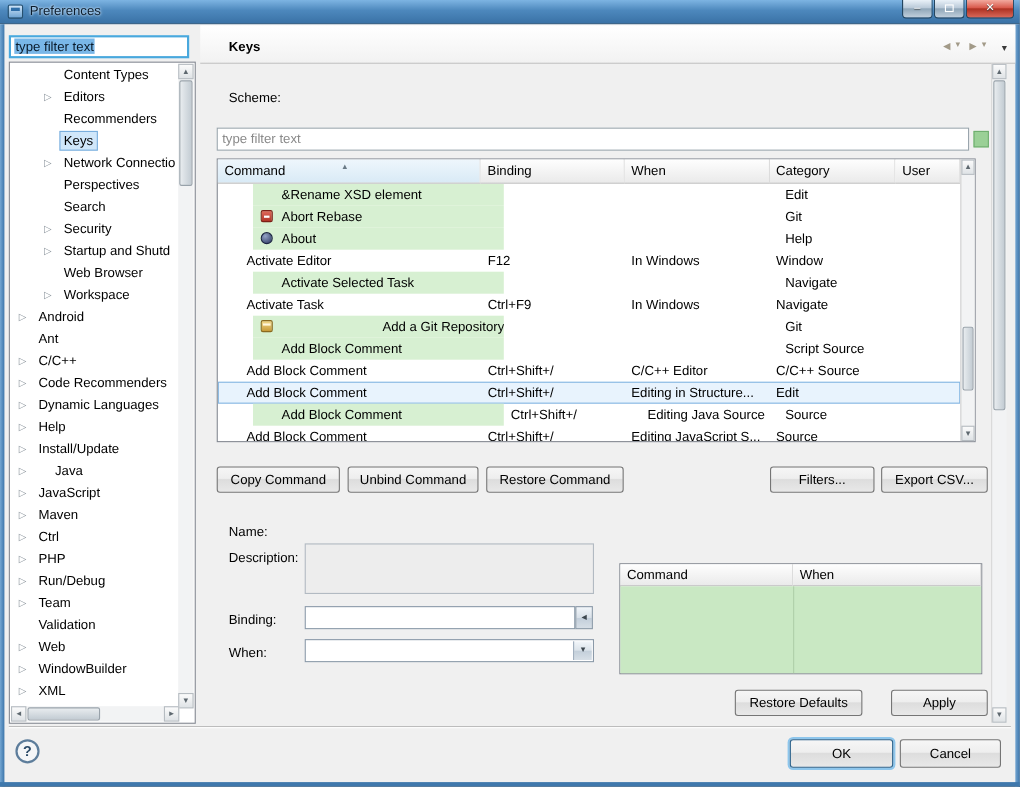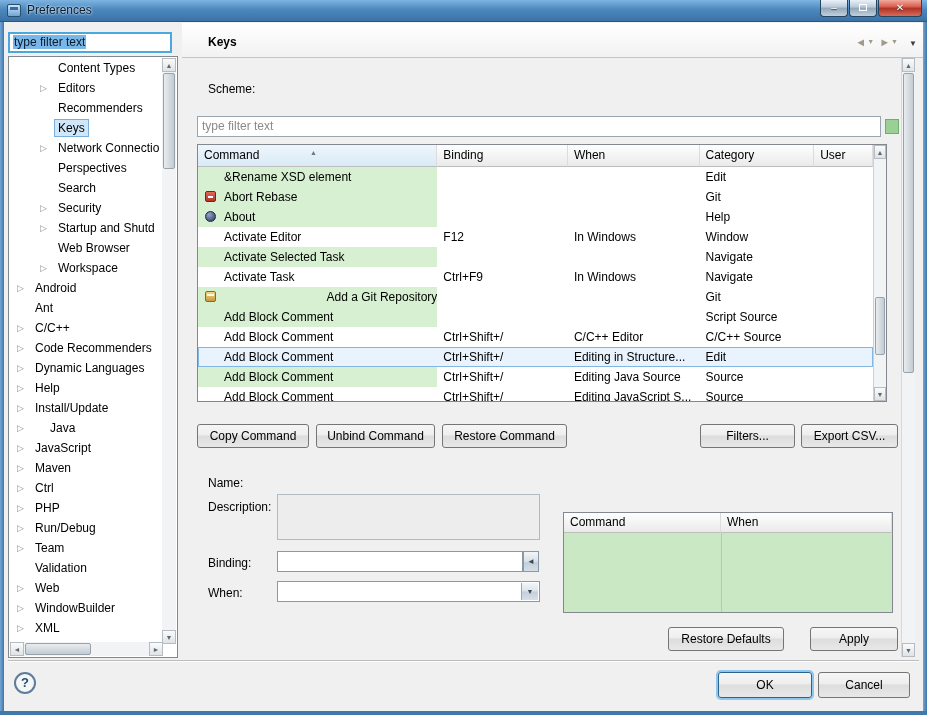--- a/index.html
+++ b/index.html
@@ -75,21 +75,21 @@
   .th { position:relative; height:22px; line-height:21px; padding-left:6px;
     background:linear-gradient(#fefefe,#eaeaea); border-right:1px solid #dcdcdc; border-bottom:1px solid #bdbdbd;
     white-space:nowrap; overflow:hidden; }
   .th.sorted { background:linear-gradient(#eef6fc,#d9eaf6); }
   .sort-icon { position:absolute; left:112px; top:-3px; font-size:7px; color:#6a7a86; }
   .tbody { position:absolute; left:0; top:22px; right:13px; height:234px; overflow:hidden; }
   .tr { display:flex; height:20px; line-height:20px; position:relative; }
   .tr.selected { background:#e8f3fd; outline:1px solid #84b6e2; outline-offset:-1px; }
   .td { white-space:nowrap; overflow:hidden; padding-left:6px; }
   .td.cmd { padding-left:26px; position:relative; }
-  .td.cmd.green { background:var(--row-green); }
+  .td.cmd.green { background:var(--row-green);margin-left:32px; }
   .row-icon { position:absolute; left:7px; top:4px; width:11px; height:11px; border-radius:2px; }
   .icon-abort-rebase { background:linear-gradient(#e06a5c,#b03326); border:1px solid #7c1f16; }
   .icon-abort-rebase::after { content:""; position:absolute; left:2px; right:2px; top:4px; height:2px; background:#fff; }
   .icon-about { background:radial-gradient(circle at 35% 30%, #93a3c6, #2a3560); border:1px solid #1b2442; border-radius:50%; }
   .icon-git-repository { background:linear-gradient(#f2d788,#c79a38); border:1px solid #8a6a20; }
   .icon-git-repository::after { content:""; position:absolute; left:1px; right:1px; top:2px; height:2px; background:#fff7dd; }
   .table-vsb { right:0; top:0; width:13px; height:256px; border-left:1px solid #d0d0d0; }
 
   
   .btn { position:absolute; height:24px; border:1px solid #757575; border-radius:3px;

